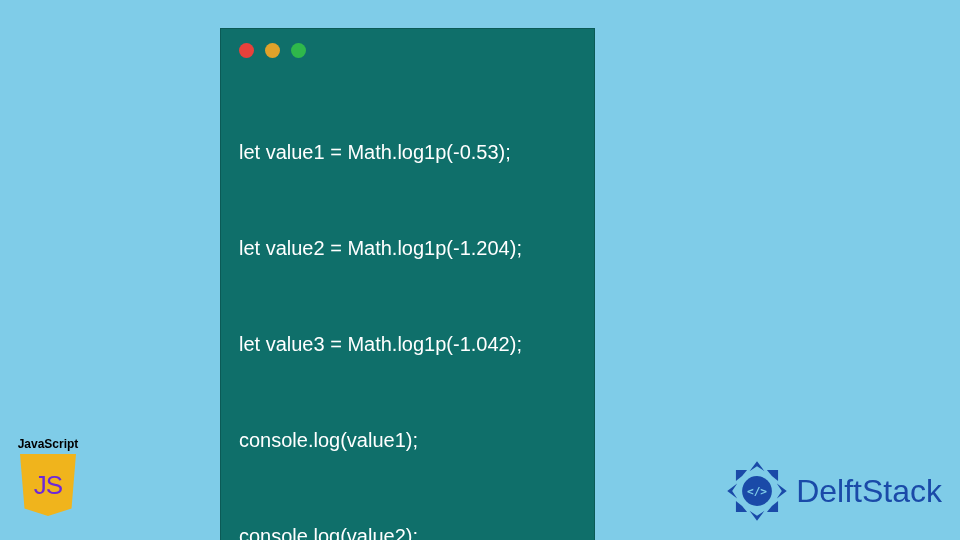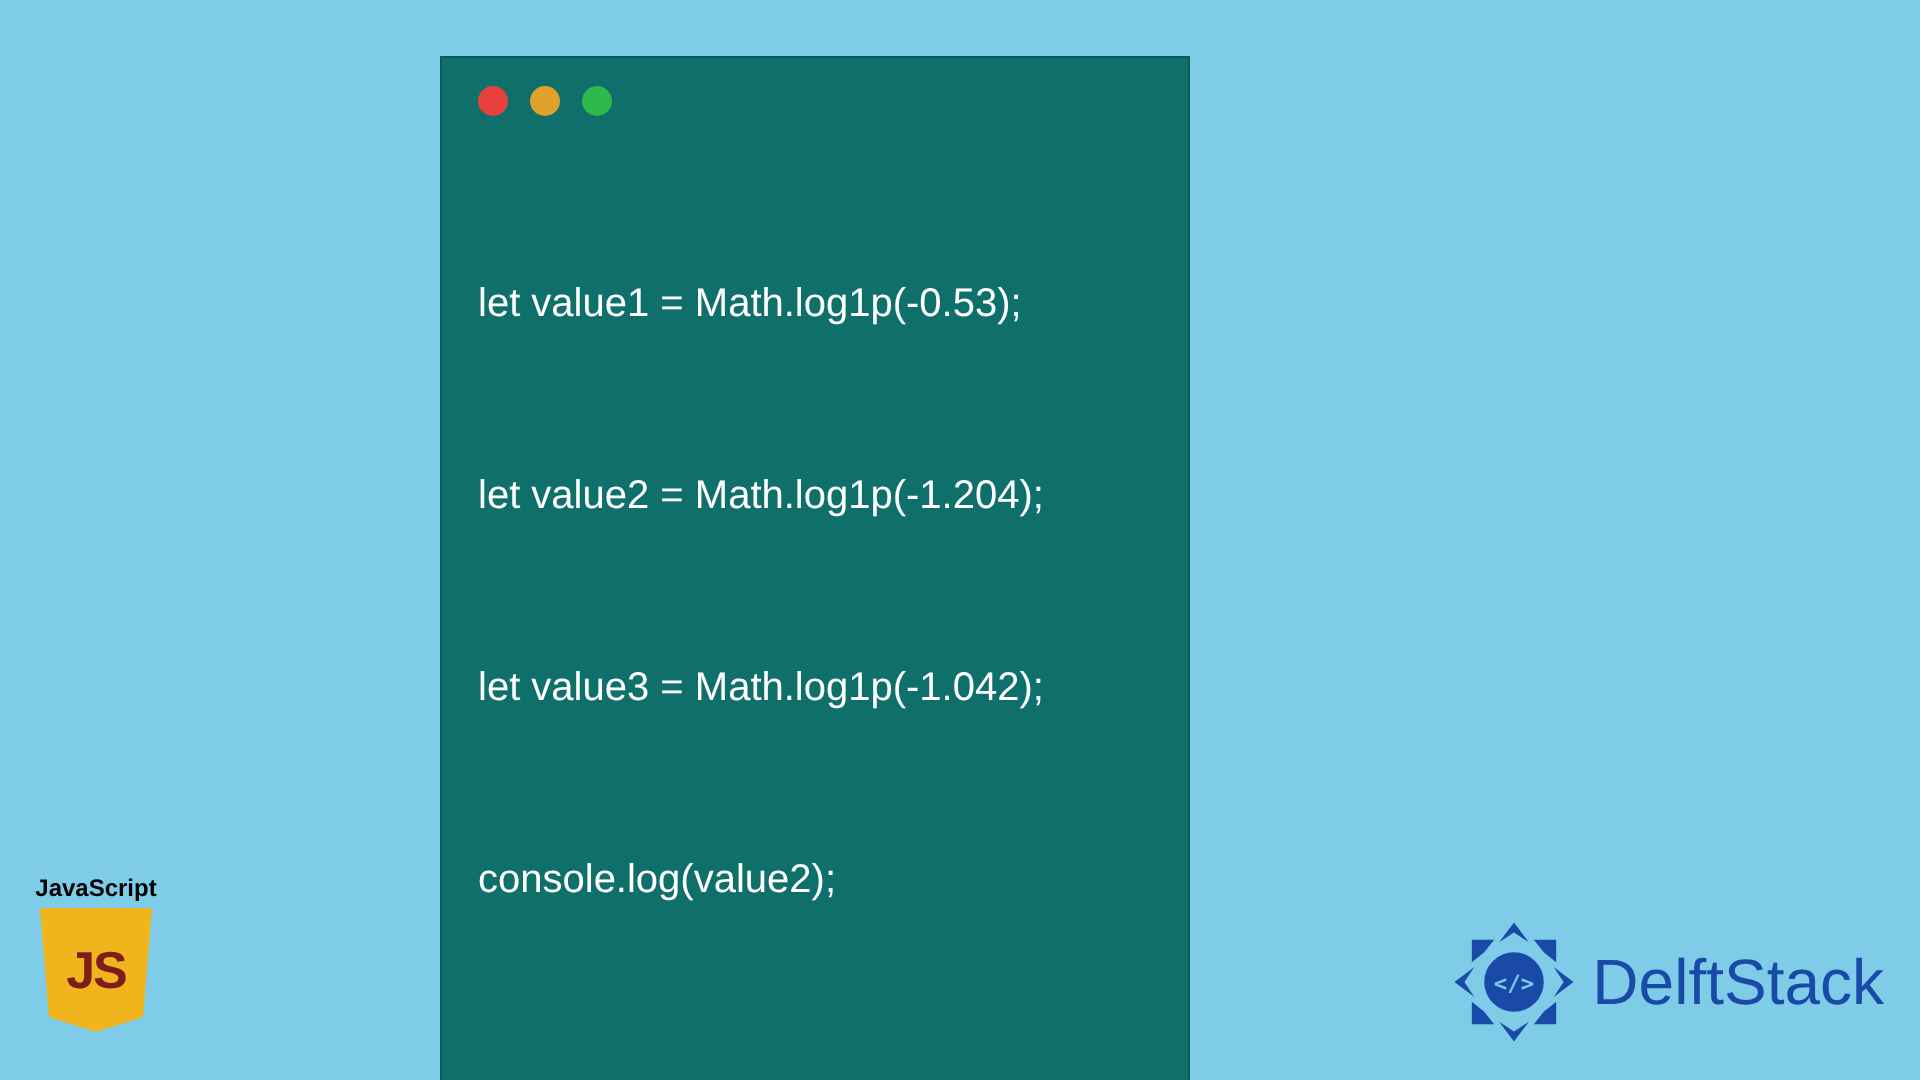--- a/index.html
+++ b/index.html
@@ -50,22 +50,22 @@
     height: 62px;
     margin: 0 auto;
     background: #f0b41c;
     position: relative;
     clip-path: polygon(0 0, 100% 0, 92% 88%, 50% 100%, 8% 88%);
     display: flex;
     align-items: center;
     justify-content: center;
   }
   .js-badge .shield span {
-    color: #7f1d1d;
-    font-weight: 700;
+    color: #6d28d9;
+    font-weight: 400;
     font-size: 26px;
     letter-spacing: -1px;
   }
   .brand {
     position: absolute;
     right: 18px;
     bottom: 18px;
     display: flex;
     align-items: center;
     gap: 8px;
@@ -83,20 +83,21 @@
 <div class="code-card">
   <div class="traffic">
     <div class="dot red"></div>
     <div class="dot yellow"></div>
     <div class="dot green"></div>
   </div>
   <div class="code">
     <div>let value1 = Math.log1p(-0.53);</div>
     <div>let value2 = Math.log1p(-1.204);</div>
     <div>let value3 = Math.log1p(-1.042);</div>
+    <div>console.log(value1);</div>
     <div>console.log(value2);</div>
     
   </div>
 </div>
 
 <div class="js-badge">
   <div class="label">JavaScript</div>
   <div class="shield">
     <span>JS</span>
   </div>

